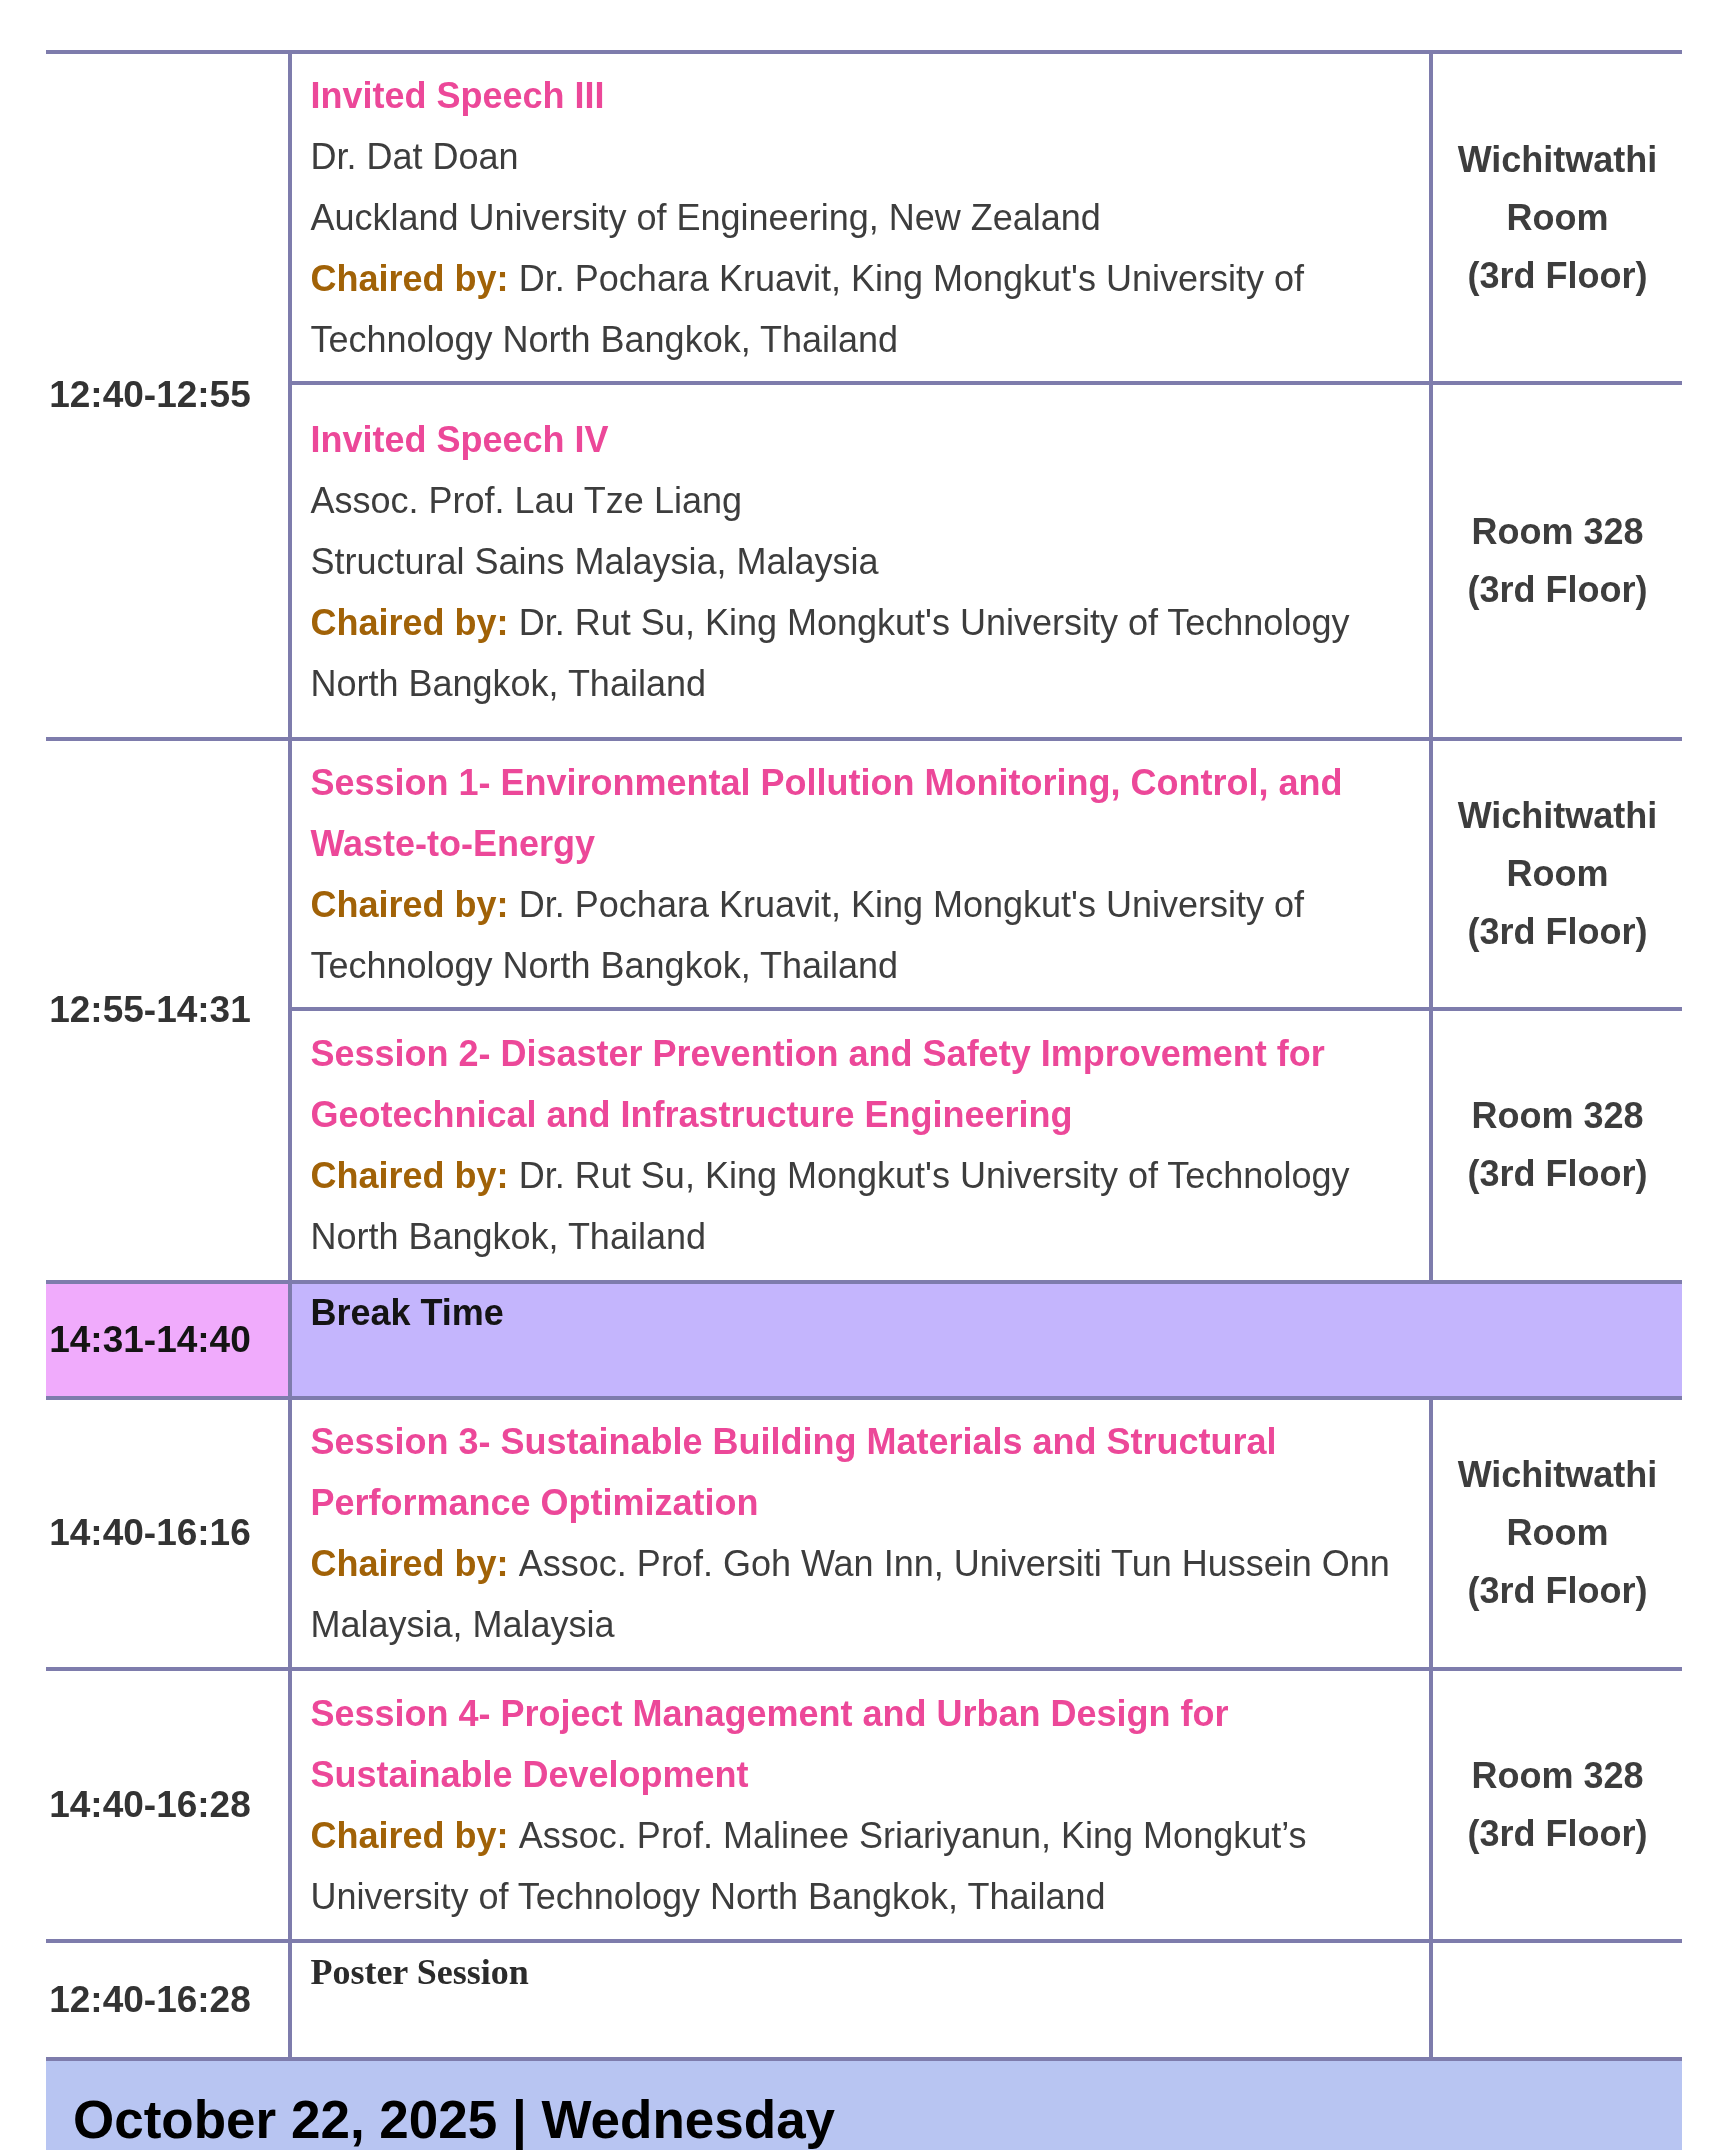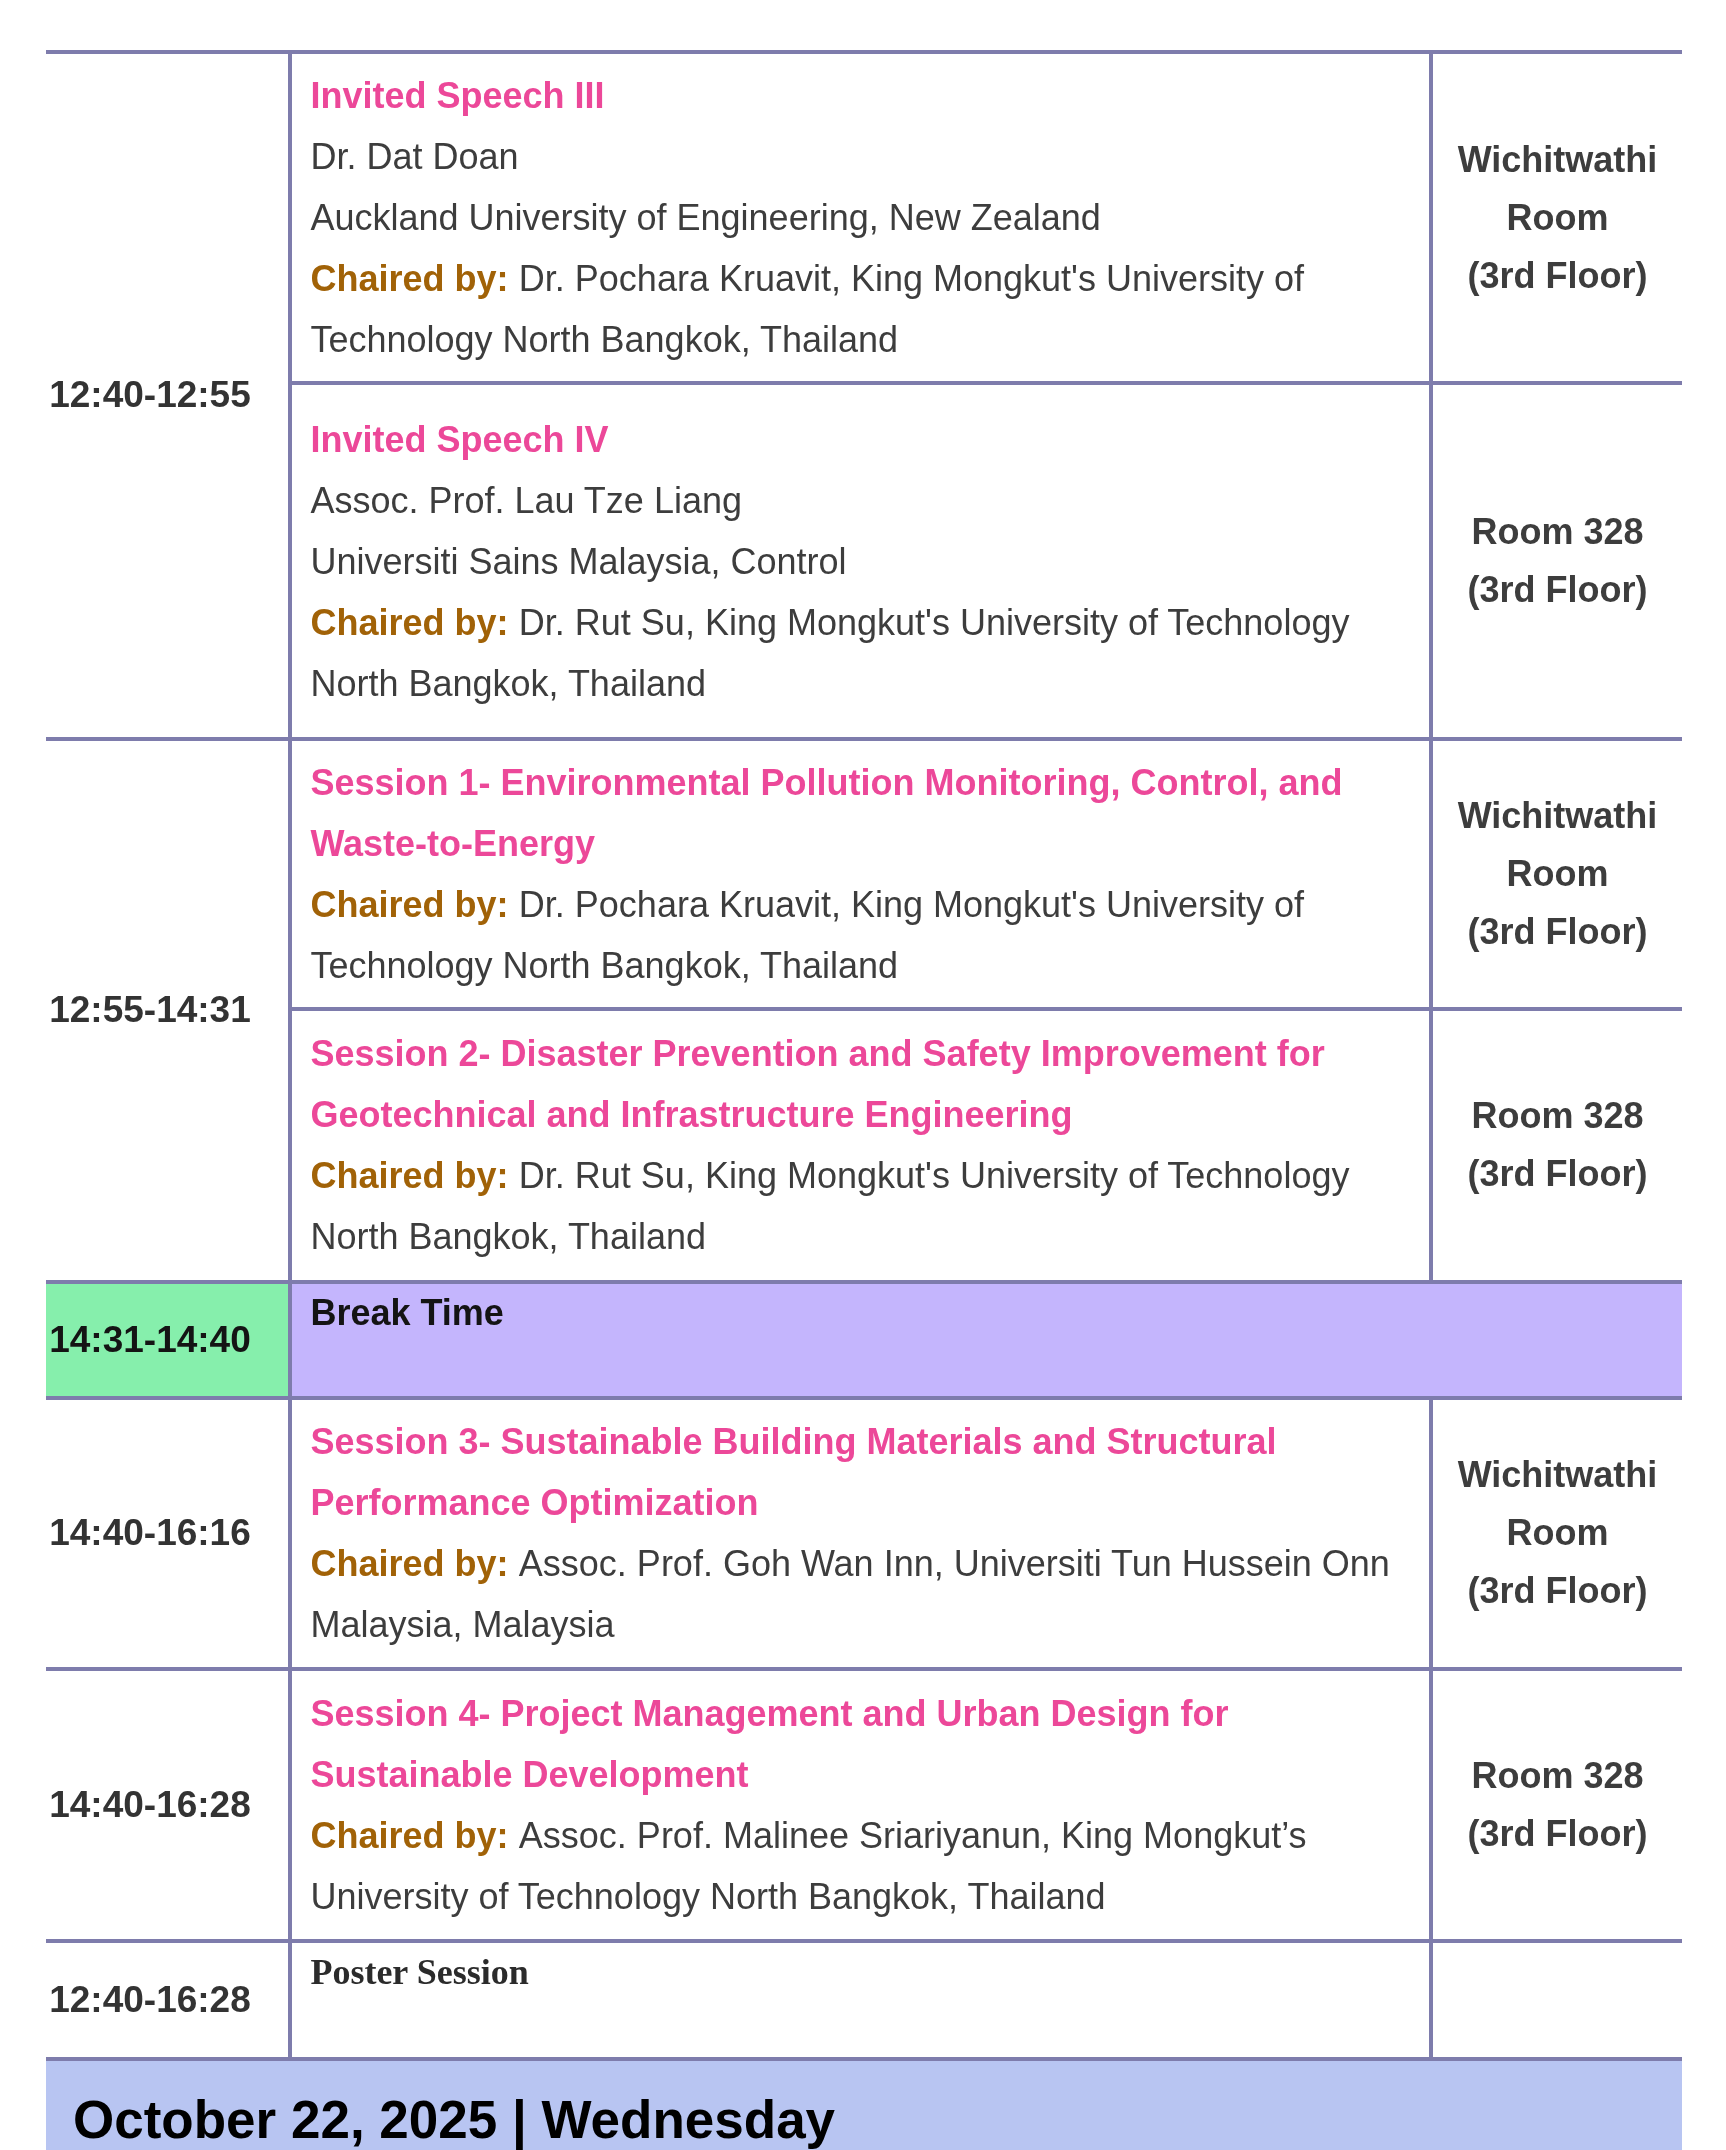--- a/index.html
+++ b/index.html
@@ -51,21 +51,21 @@
   }
   td.band{
     border-left:4px solid #7e7cac;
     background:#c4b5fd;
     font-weight:bold;
     font-size:36px;
     color:#141414;
     padding:8px 17.6px 8px 18.4px;
     vertical-align:middle;
   }
-  tr.break-row td.time{background:#86efac;color:#141414;}
+  tr.break-row td.time{background:#f0abfc;color:#141414;}
   td.day-header{
     background:#b8c5f2;
     font-weight:bold;
     font-size:53px;
     color:#000000;
     padding:14.4px 17.6px 14.4px 27px;
   }
   td.plain-label{
     border-left:4px solid #7e7cac;
     font-weight:bold;
@@ -103,21 +103,21 @@
       <td class="room">
         <div>Wichitwathi</div>
         <div>Room</div>
         <div>(3rd Floor)</div>
       </td>
     </tr>
     <tr>
       <td class="content" style="height:329px;">
         <div class="title">Invited Speech IV</div>
         <div class="line">Assoc. Prof. Lau Tze Liang</div>
-        <div class="line">Universiti Sains Malaysia, Control</div>
+        <div class="line">Structural Sains Malaysia, Malaysia</div>
         <div class="line">
           <span class="b">Chaired by:</span><span class="chair-rest">Dr. Rut Su, King Mongkut's University of Technology North Bangkok, Thailand</span>
         </div>
       </td>
       <td class="room">
         <div>Room 328</div>
         <div>(3rd Floor)</div>
       </td>
     </tr>
 

